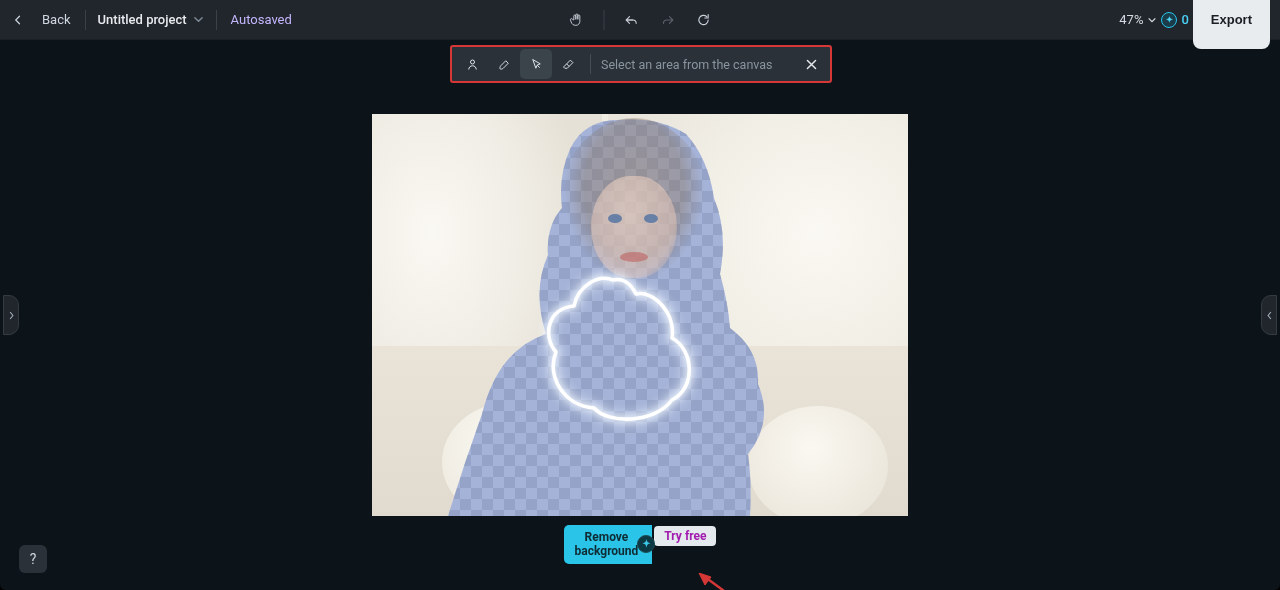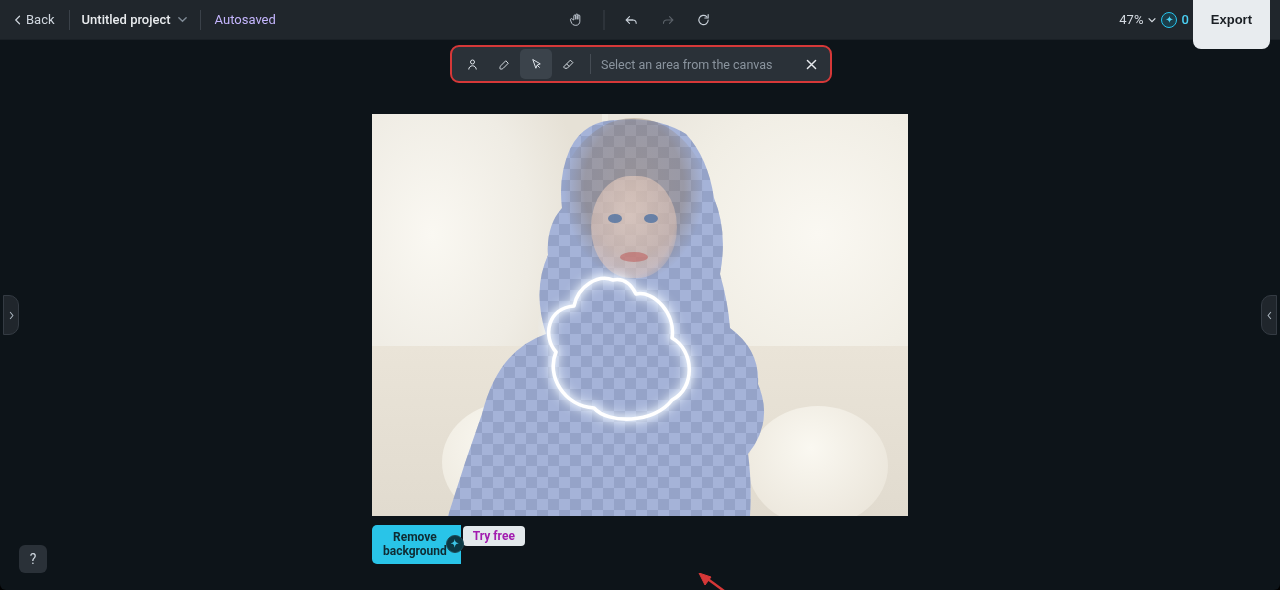--- a/index.html
+++ b/index.html
@@ -17,21 +17,21 @@
 }
 .top-bar {
   height: 40px;
   background: #20262c;
   display: flex; align-items: center;
   padding: 0 10px 0 6px;
   border-bottom: 1px solid #1a2026;
 }
 .top-left { display: flex; align-items: center; gap: 2px; }
 .back-btn {
-  display: flex; align-items: center; gap: 2px;
+  display: flex; align-items: center; gap: 18px;
   padding: 4px 6px;
   color: #cfd6de; cursor: pointer;
   font-size: 13px;
 }
 .vert-div { width: 1px; height: 20px; background: #3a4149; margin: 0 6px; }
 .project-title {
   display: flex; align-items: center; gap: 6px;
   color: #e8ebee; font-size: 13px; font-weight: 500;
   padding: 4px 4px;
 }
@@ -60,31 +60,31 @@
   background: #e8ecef; color: #1a1f24;
   border: none; padding: 22px 18px;
   border-radius: 8px; font-weight: 600; font-size: 13px;
   cursor: pointer;
 }
 .workspace { flex: 1; position: relative; display: flex; align-items: flex-start; justify-content: center; }
 .floating-toolbar {
   position: absolute; top: 5px; left: 450px;
   width: 382px; height: 38px;
   display: flex; align-items: center;
-  background: #2a3138; border-radius: 9px;
+  background: #2a3138; border-radius: 3px;
   border: 2px solid #d63838;
   padding: 15px 4px;
 }
 .ft-tool { width: 32px; height: 30px; display: flex; align-items: center; justify-content: center; color: #dfe5eb; cursor: pointer; border-radius: 5px; }
 .ft-tool.active { background: #3b434b; }
 .ft-tool svg { width: 15px; height: 15px; }
 .ft-div { width: 1px; height: 20px; background: #454c54; margin: 0 6px; }
 .ft-hint { color: #8a949e; font-size: 12.5px; flex: 1; padding-left: 4px; }
 .ft-close { width: 30px; height: 30px; display: flex; align-items: center; justify-content: center; color: #e6e9ed; cursor: pointer; }
-.canvas-wrap { margin-top: 74px; display: flex; flex-direction: column; }
+.canvas-wrap { margin-top: 74px; display: flex; flex-direction: column; align-items: center; }
 .canvas {
   width: 536px; height: 402px; position: relative; overflow: hidden;
   background: #eeece3;
 }
 
 .bg-sheet-l { position: absolute; left: 0; top: 0; width: 230px; height: 100%;
   background: radial-gradient(ellipse 220px 320px at 60px 120px, #faf8f2 0%, #efece4 45%, #e6e1d6 70%);
 }
 .bg-sheet-r { position: absolute; right: 0; top: 0; width: 300px; height: 70%;
   background: radial-gradient(ellipse 260px 260px at 210px 120px, #faf8f2 0%, #f1eee5 50%, #e9e5dc 82%);

